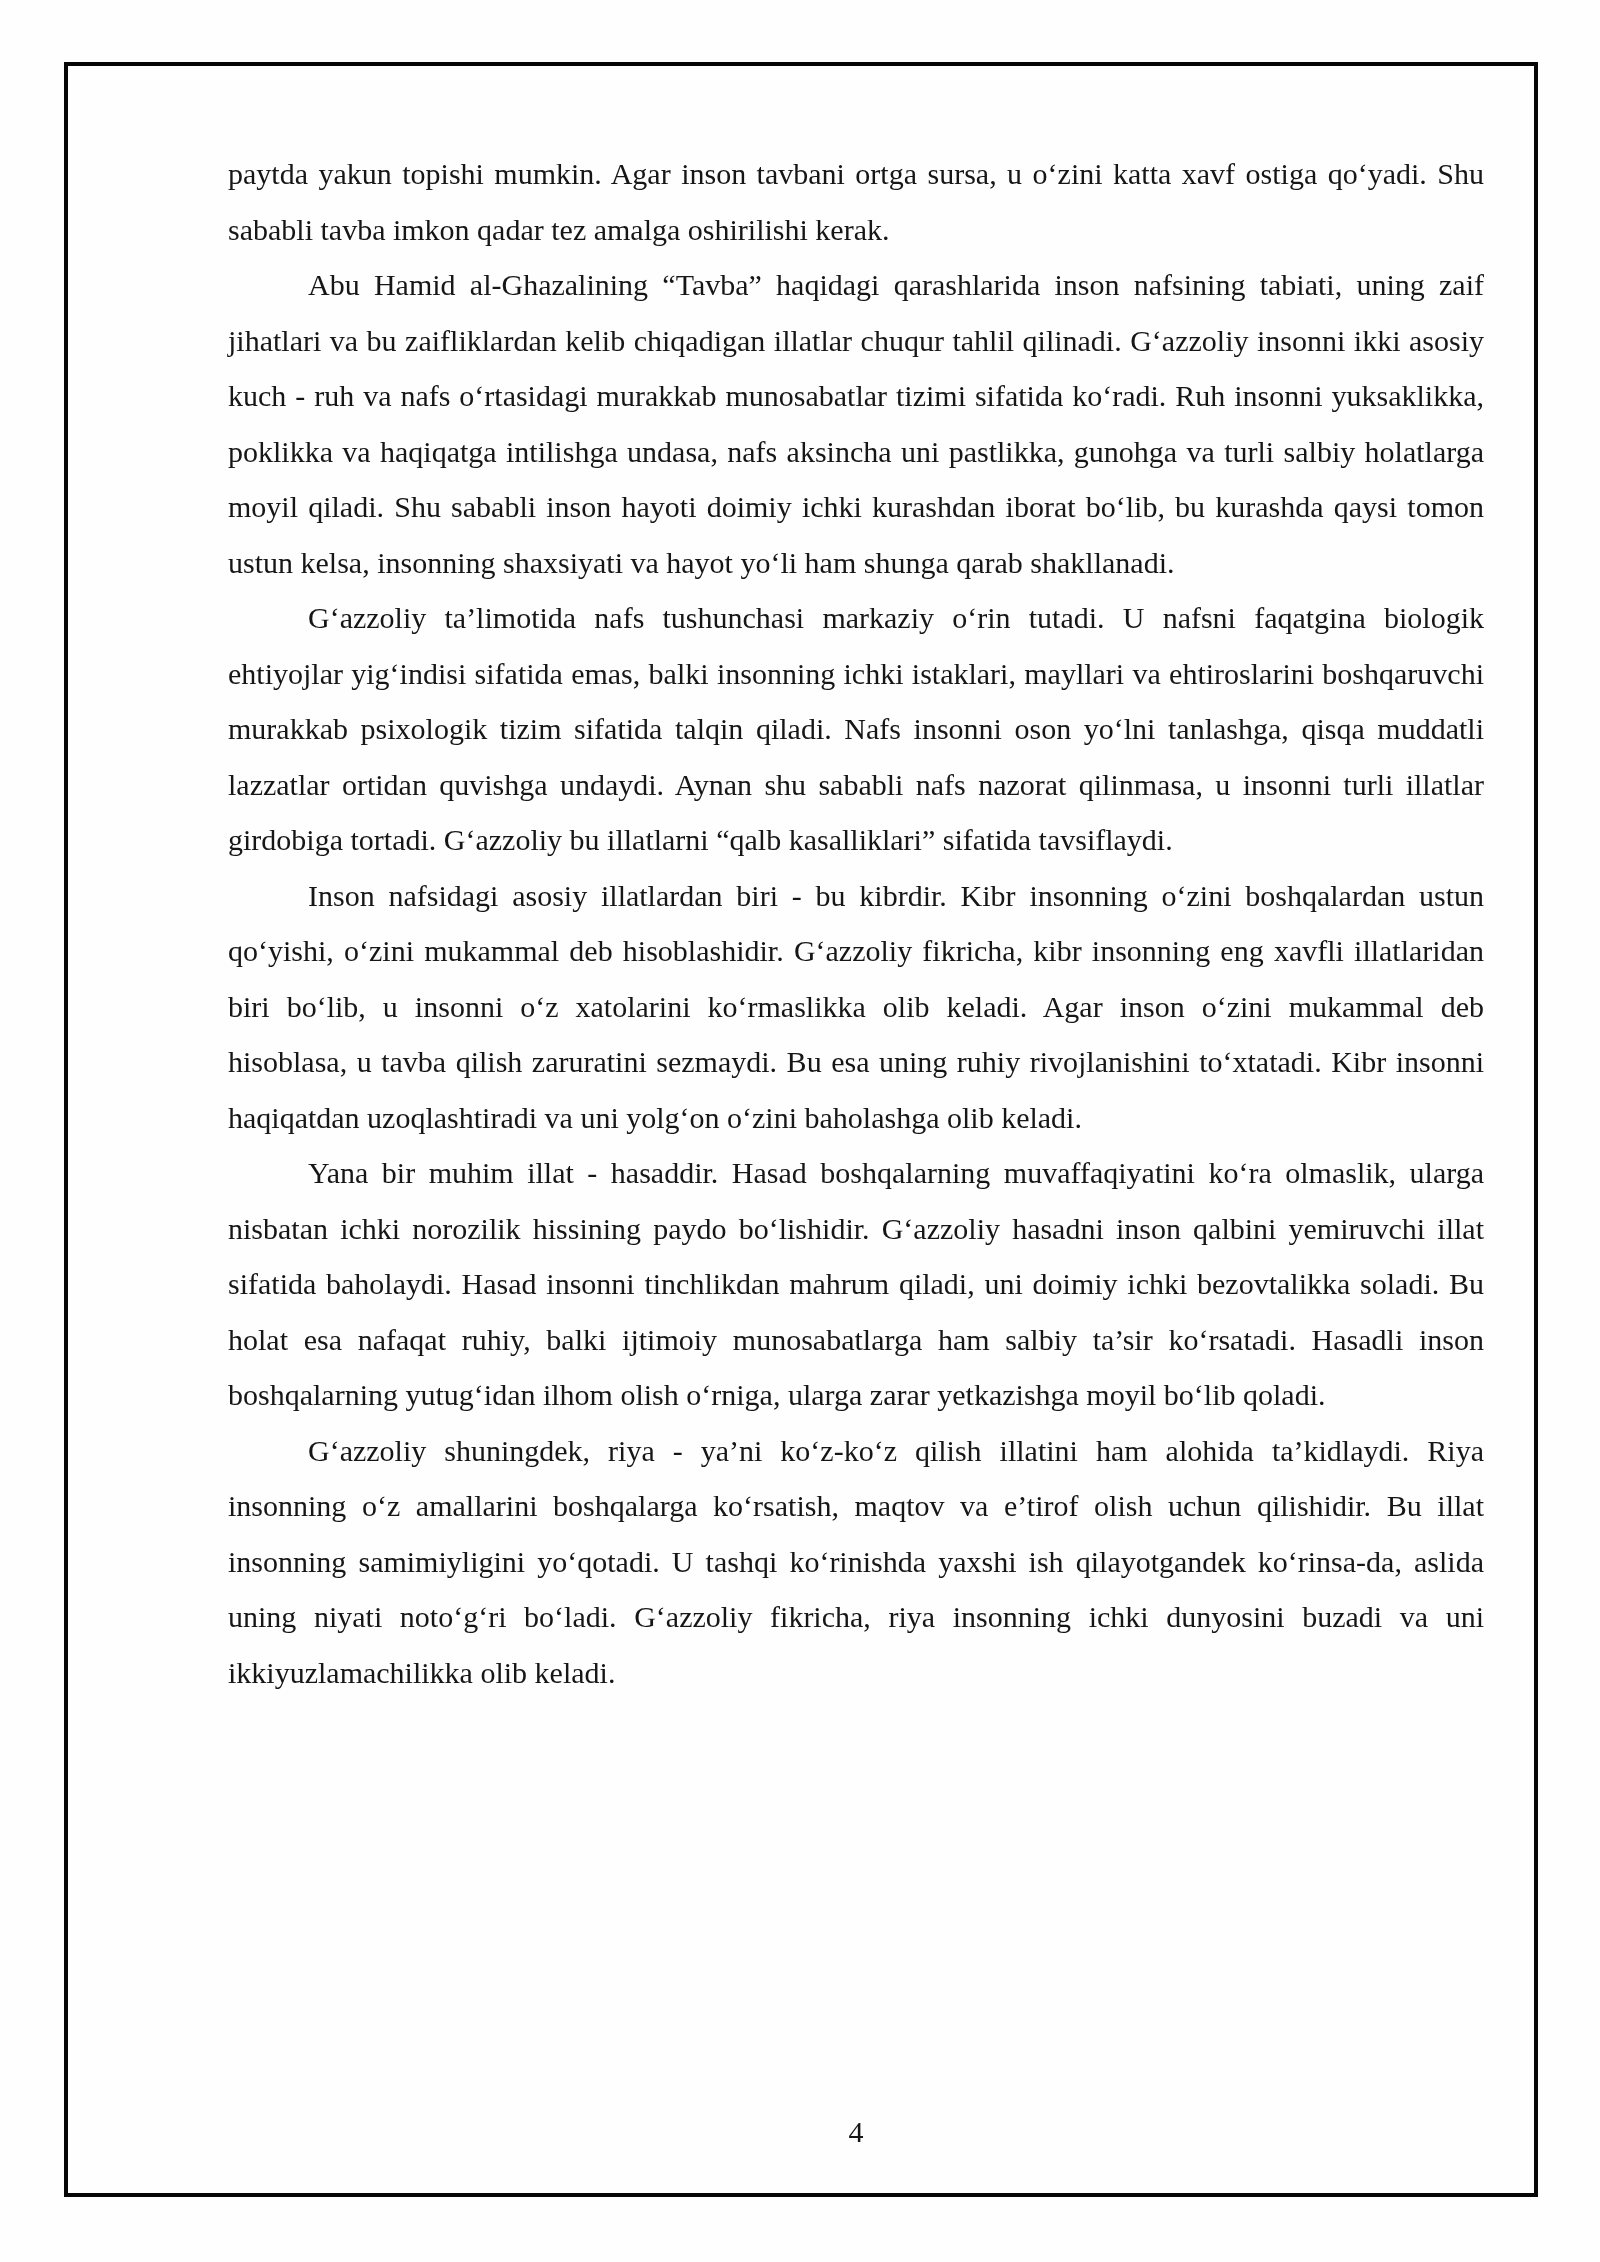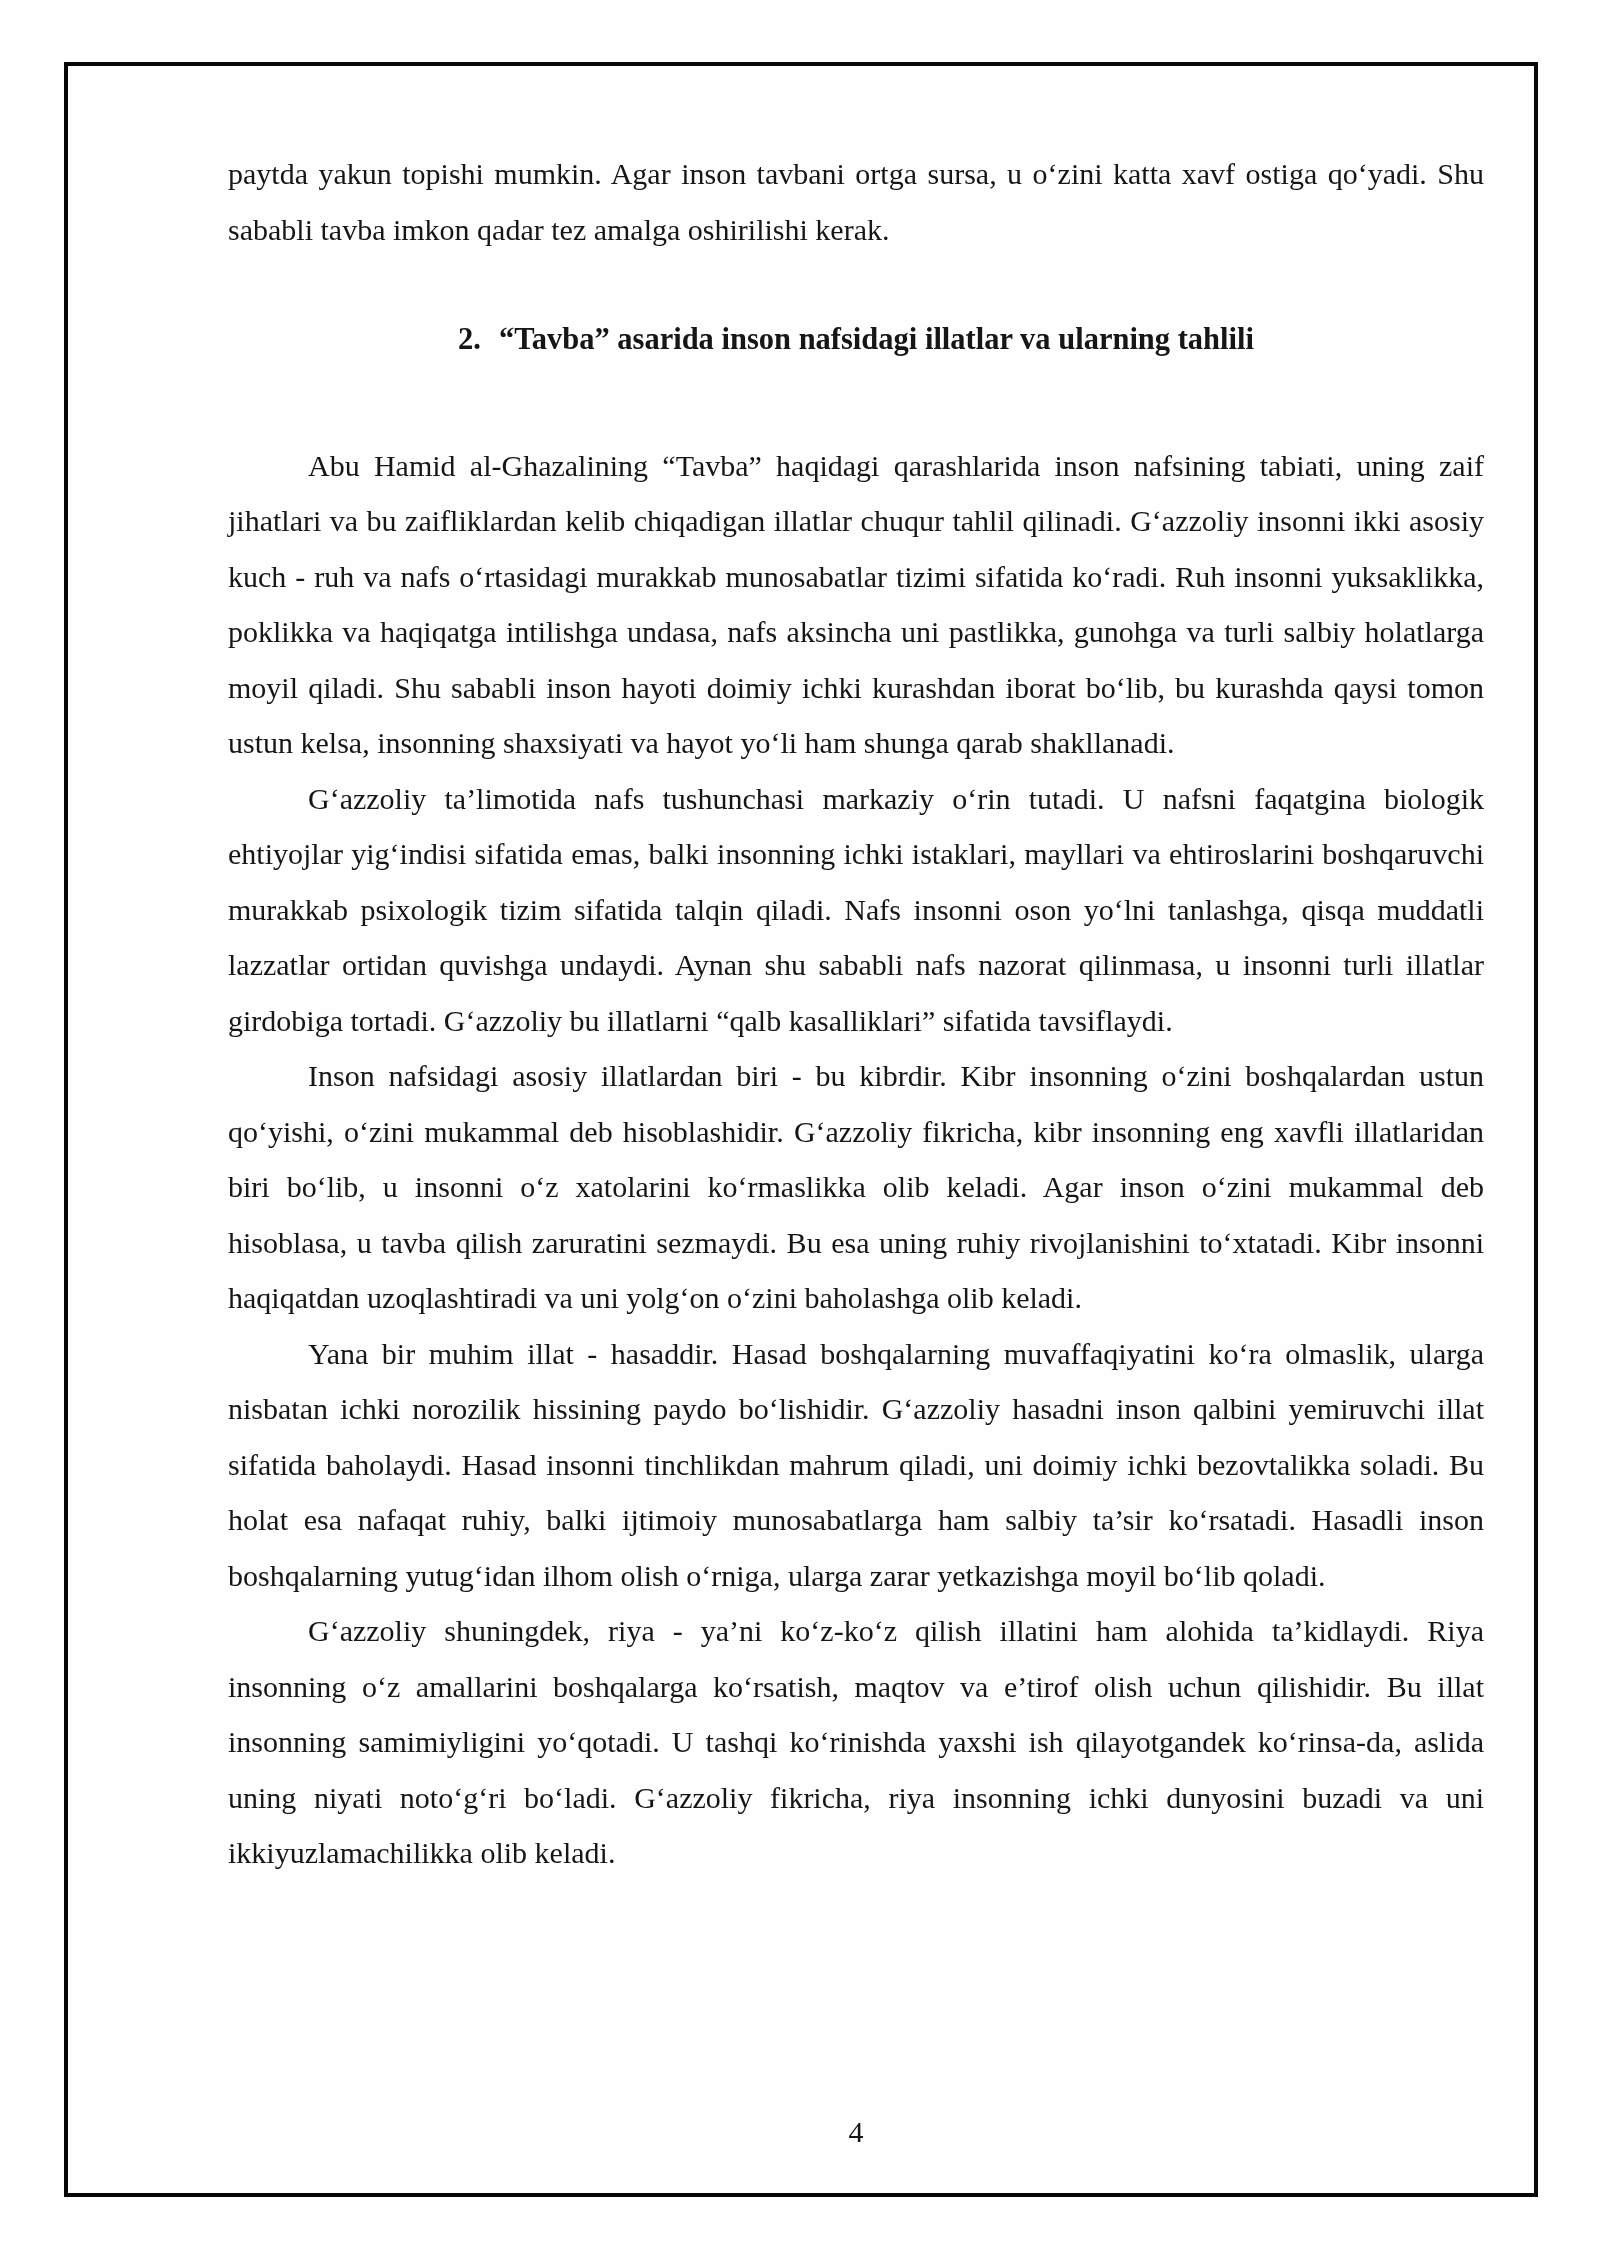--- a/index.html
+++ b/index.html
@@ -66,23 +66,20 @@
 <body>
 
 <div class="page">
 
   <div class="border-frame"></div>
 
   <div class="content">
 
     <p class="continuation">paytda yakun topishi mumkin. Agar inson tavbani ortga sursa, u oʻzini katta xavf ostiga qoʻyadi. Shu sababli tavba imkon qadar tez amalga oshirilishi kerak.</p>
 
-    <h2 class="section-heading">
-      <span class="heading-number">2.</span><span>“Tavba” asarida inson nafsidagi illatlar va ularning tahlili</span>
-    </h2>
 
     <p>Abu Hamid al-Ghazalining “Tavba” haqidagi qarashlarida inson nafsining tabiati, uning zaif jihatlari va bu zaifliklardan kelib chiqadigan illatlar chuqur tahlil qilinadi. Gʻazzoliy insonni ikki asosiy kuch - ruh va nafs oʻrtasidagi murakkab munosabatlar tizimi sifatida koʻradi. Ruh insonni yuksaklikka, poklikka va haqiqatga intilishga undasa, nafs aksincha uni pastlikka, gunohga va turli salbiy holatlarga moyil qiladi. Shu sababli inson hayoti doimiy ichki kurashdan iborat boʻlib, bu kurashda qaysi tomon ustun kelsa, insonning shaxsiyati va hayot yoʻli ham shunga qarab shakllanadi.</p>
 
     <p>Gʻazzoliy ta’limotida nafs tushunchasi markaziy oʻrin tutadi. U nafsni faqatgina biologik ehtiyojlar yigʻindisi sifatida emas, balki insonning ichki istaklari, mayllari va ehtiroslarini boshqaruvchi murakkab psixologik tizim sifatida talqin qiladi. Nafs insonni oson yoʻlni tanlashga, qisqa muddatli lazzatlar ortidan quvishga undaydi. Aynan shu sababli nafs nazorat qilinmasa, u insonni turli illatlar girdobiga tortadi. Gʻazzoliy bu illatlarni “qalb kasalliklari” sifatida tavsiflaydi.</p>
 
     <p>Inson nafsidagi asosiy illatlardan biri - bu kibrdir. Kibr insonning oʻzini boshqalardan ustun qoʻyishi, oʻzini mukammal deb hisoblashidir. Gʻazzoliy fikricha, kibr insonning eng xavfli illatlaridan biri boʻlib, u insonni oʻz xatolarini koʻrmaslikka olib keladi. Agar inson oʻzini mukammal deb hisoblasa, u tavba qilish zaruratini sezmaydi. Bu esa uning ruhiy rivojlanishini toʻxtatadi. Kibr insonni haqiqatdan uzoqlashtiradi va uni yolgʻon oʻzini baholashga olib keladi.</p>
 
     <p>Yana bir muhim illat - hasaddir. Hasad boshqalarning muvaffaqiyatini koʻra olmaslik, ularga nisbatan ichki norozilik hissining paydo boʻlishidir. Gʻazzoliy hasadni inson qalbini yemiruvchi illat sifatida baholaydi. Hasad insonni tinchlikdan mahrum qiladi, uni doimiy ichki bezovtalikka soladi. Bu holat esa nafaqat ruhiy, balki ijtimoiy munosabatlarga ham salbiy ta’sir koʻrsatadi. Hasadli inson boshqalarning yutugʻidan ilhom olish oʻrniga, ularga zarar yetkazishga moyil boʻlib qoladi.</p>
 
     <p>Gʻazzoliy shuningdek, riya - ya’ni koʻz-koʻz qilish illatini ham alohida ta’kidlaydi. Riya insonning oʻz amallarini boshqalarga koʻrsatish, maqtov va e’tirof olish uchun qilishidir. Bu illat insonning samimiyligini yoʻqotadi. U tashqi koʻrinishda yaxshi ish qilayotgandek koʻrinsa-da, aslida uning niyati notoʻgʻri boʻladi. Gʻazzoliy fikricha, riya insonning ichki dunyosini buzadi va uni ikkiyuzlamachilikka olib keladi.</p>

